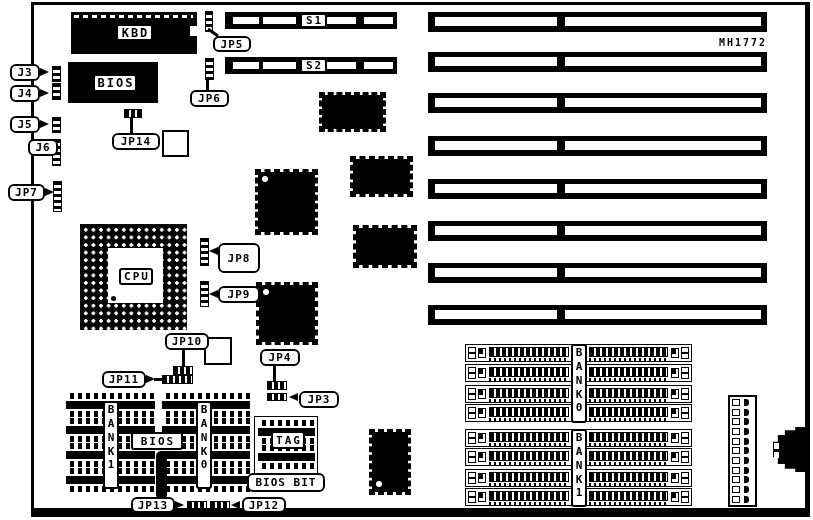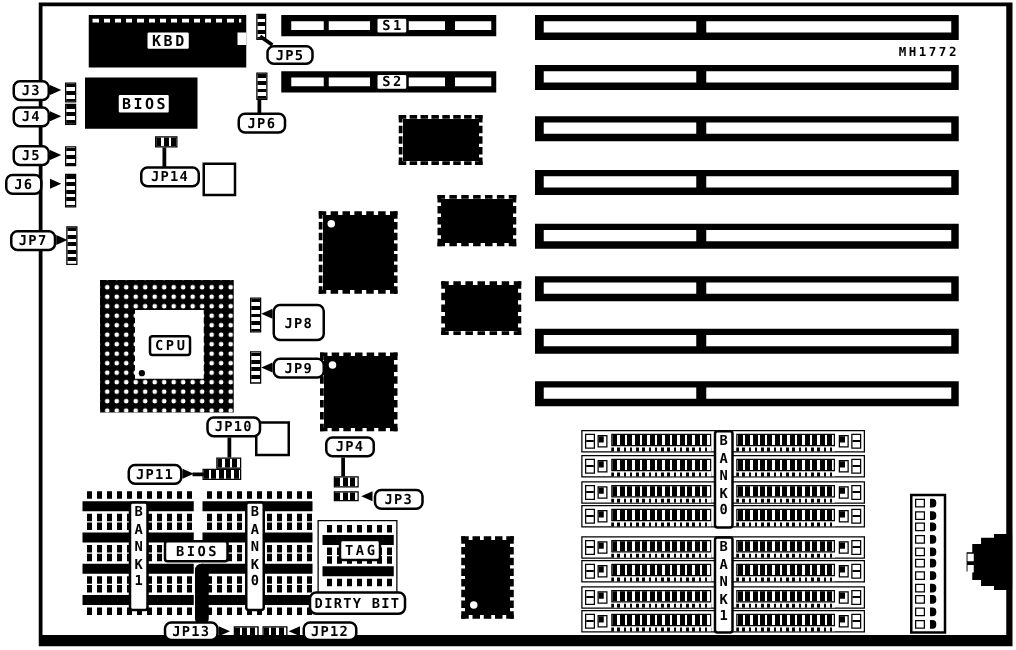--- a/index.html
+++ b/index.html
@@ -283,21 +283,21 @@
 1</div>
   <div class="vlabel vtext" style="left:196px;top:401px;width:16px;height:88px;">B
 A
 N
 K
 0</div>
   <div class="labelbox" style="left:131px;top:432px;width:52px;height:18px;font-size:11px;">BIOS</div>
   <div class="cap"></div>
   <div class="tag-outline"></div>
   <div class="labelbox" style="left:271px;top:431px;width:34px;height:18px;font-size:11px;z-index:4;">TAG</div>
-  <div class="callout" style="left:247px;top:473px;width:78px;height:19px;">DIRTY BIT</div>
+  <div class="callout" style="left:247px;top:473px;width:78px;height:19px;">BIOS BIT</div>
 
   <div class="vlabel vtext" style="left:571px;top:344px;width:16px;height:79px;z-index:4;">B
 A
 N
 K
 0</div>
   <div class="vlabel vtext" style="left:571px;top:429px;width:16px;height:78px;z-index:4;">B
 A
 N
 K
@@ -350,21 +350,21 @@
       </div>
     </div>
 
   <div class="din"></div>
   <div class="din-notch" style="left:774px;top:443px;"></div>
   <div class="din-notch" style="left:774px;top:452px;"></div>
 
   <div class="callout" style="left:10px;top:64px;width:30px;height:17px;">J3</div>
   <div class="callout" style="left:10px;top:85px;width:30px;height:17px;">J4</div>
   <div class="callout" style="left:10px;top:116px;width:30px;height:17px;">J5</div>
-  <div class="callout" style="left:4px;top:139px;width:30px;height:17px;">J6</div>
+  <div class="callout" style="left:28px;top:139px;width:30px;height:17px;">J6</div>
   <div class="callout" style="left:8px;top:184px;width:37px;height:17px;">JP7</div>
   <div class="callout" style="left:213px;top:36px;width:38px;height:16px;">JP5</div>
   <div class="callout" style="left:190px;top:90px;width:39px;height:17px;">JP6</div>
   <div class="callout" style="left:112px;top:133px;width:48px;height:17px;">JP14</div>
   <div class="callout" style="left:218px;top:243px;width:42px;height:30px;">JP8</div>
   <div class="callout" style="left:218px;top:286px;width:42px;height:17px;">JP9</div>
   <div class="callout" style="left:165px;top:333px;width:44px;height:17px;">JP10</div>
   <div class="callout" style="left:102px;top:371px;width:44px;height:17px;">JP11</div>
   <div class="callout" style="left:260px;top:349px;width:40px;height:17px;">JP4</div>
   <div class="callout" style="left:299px;top:391px;width:40px;height:17px;">JP3</div>

